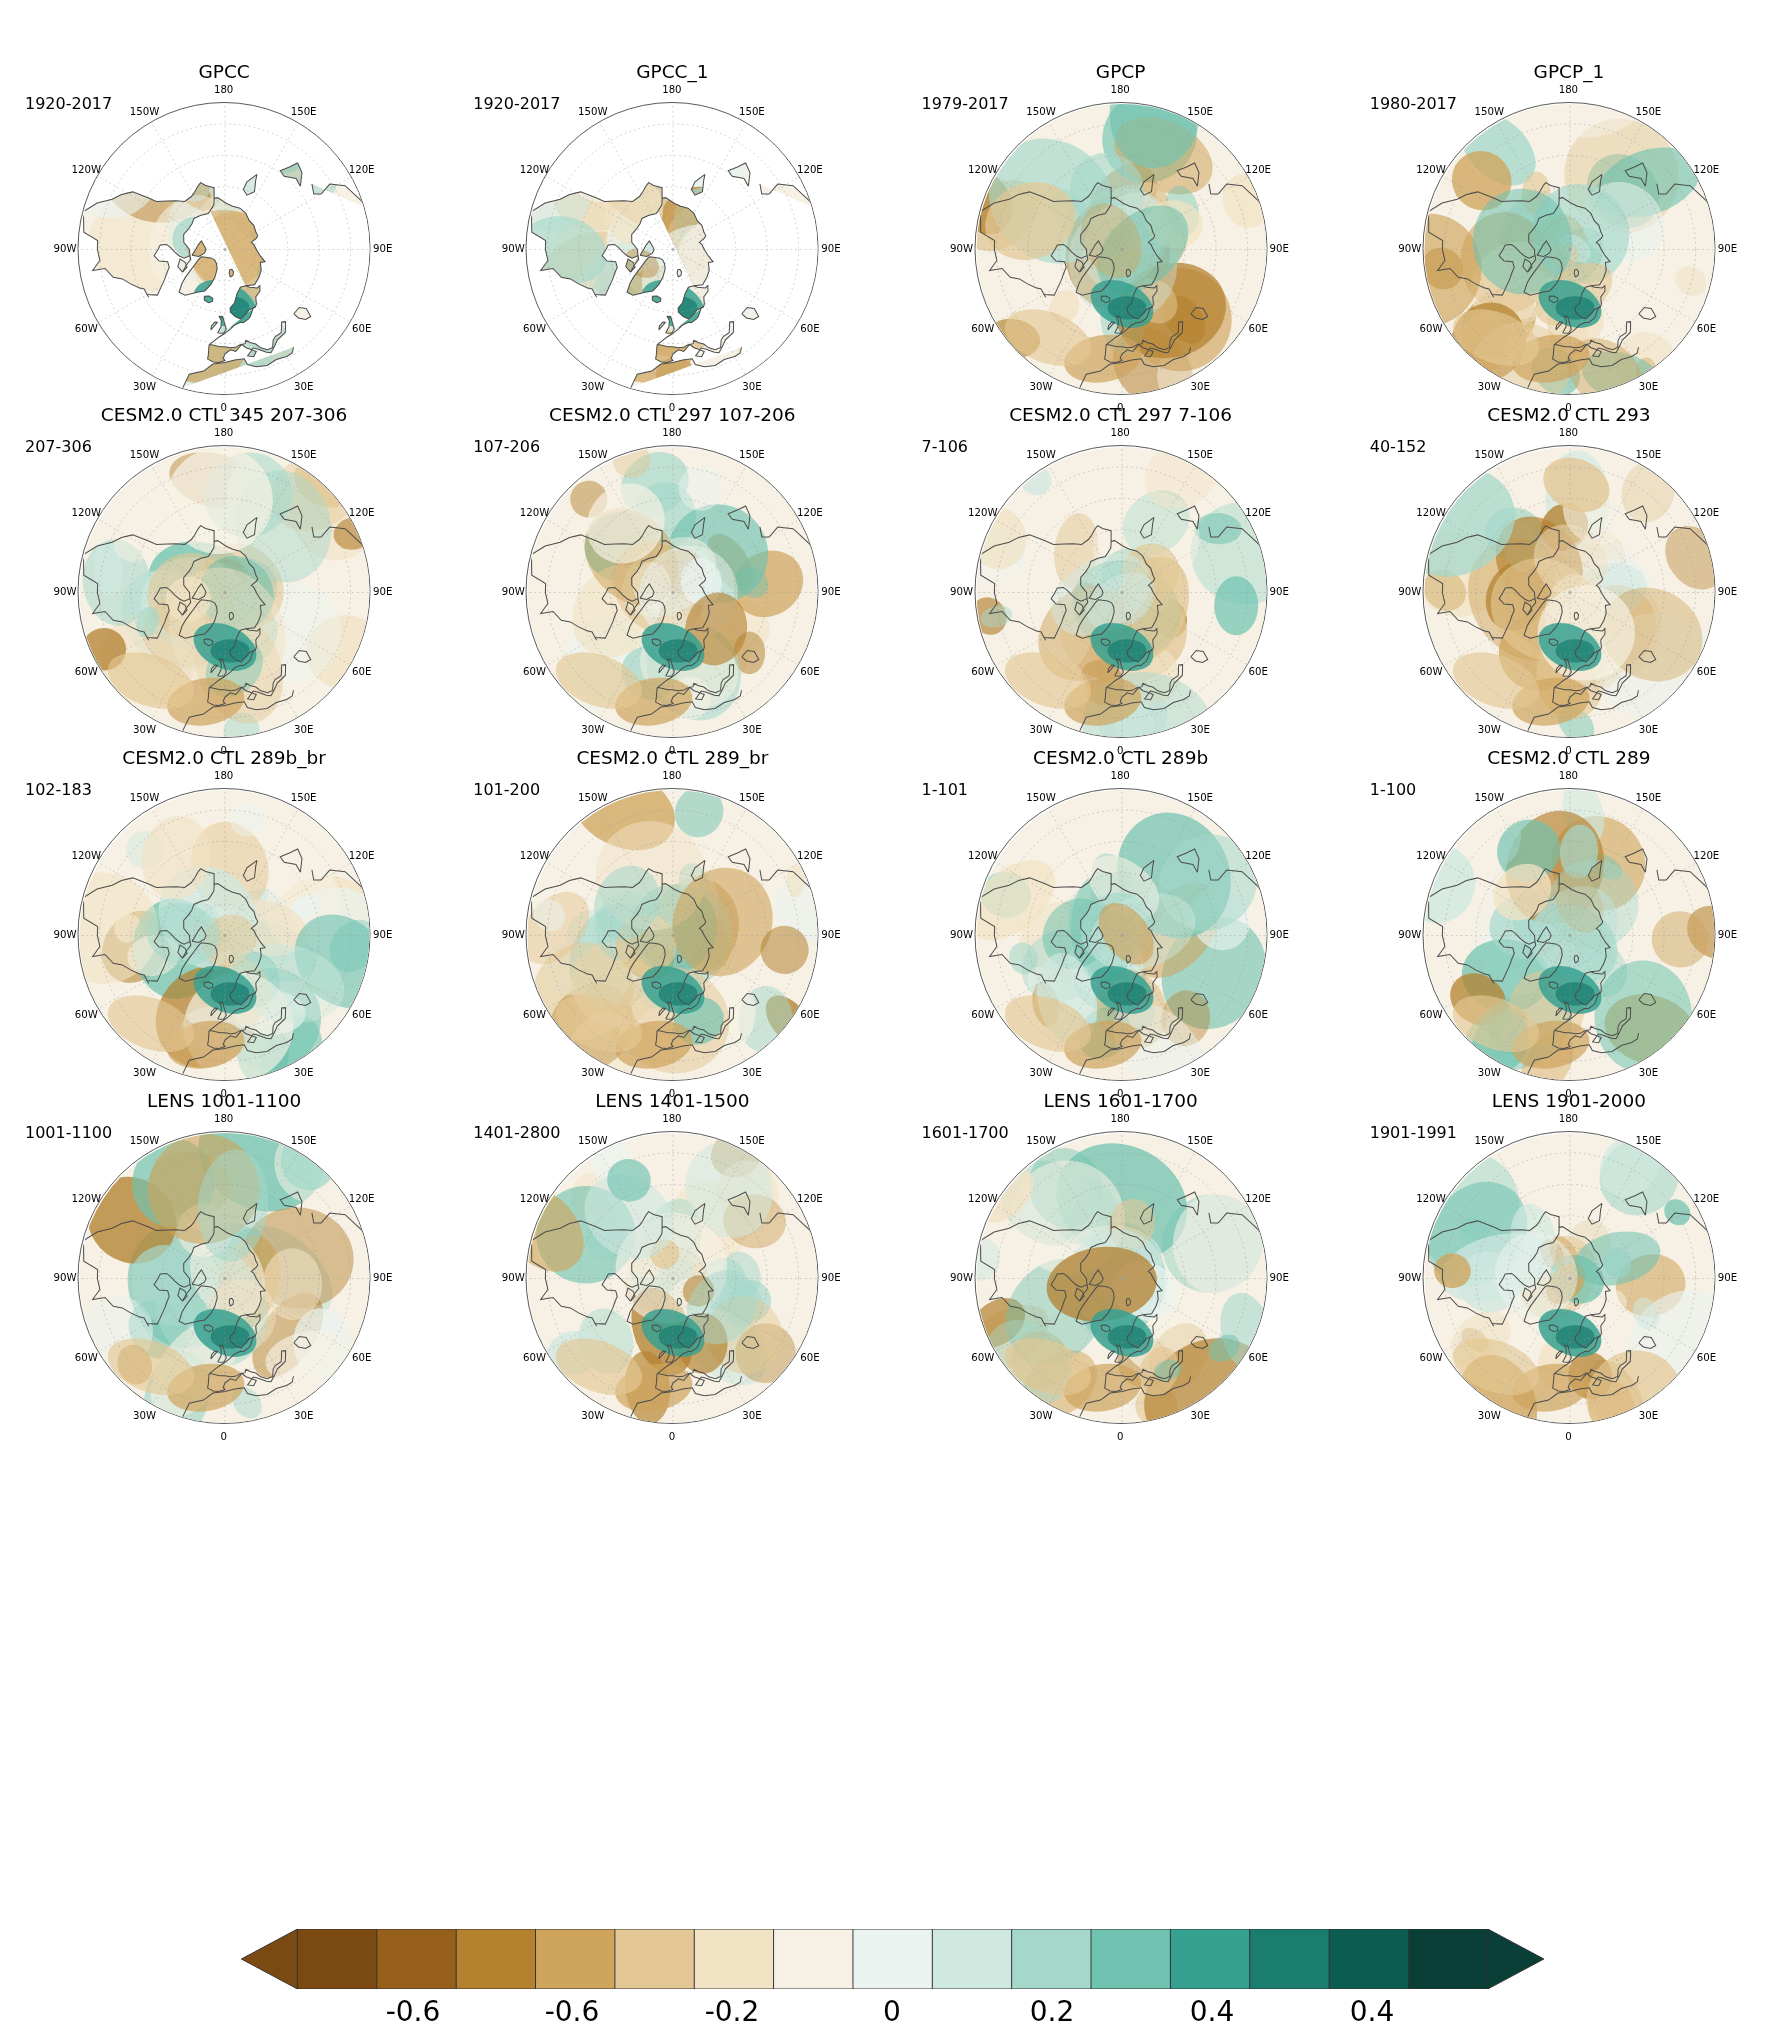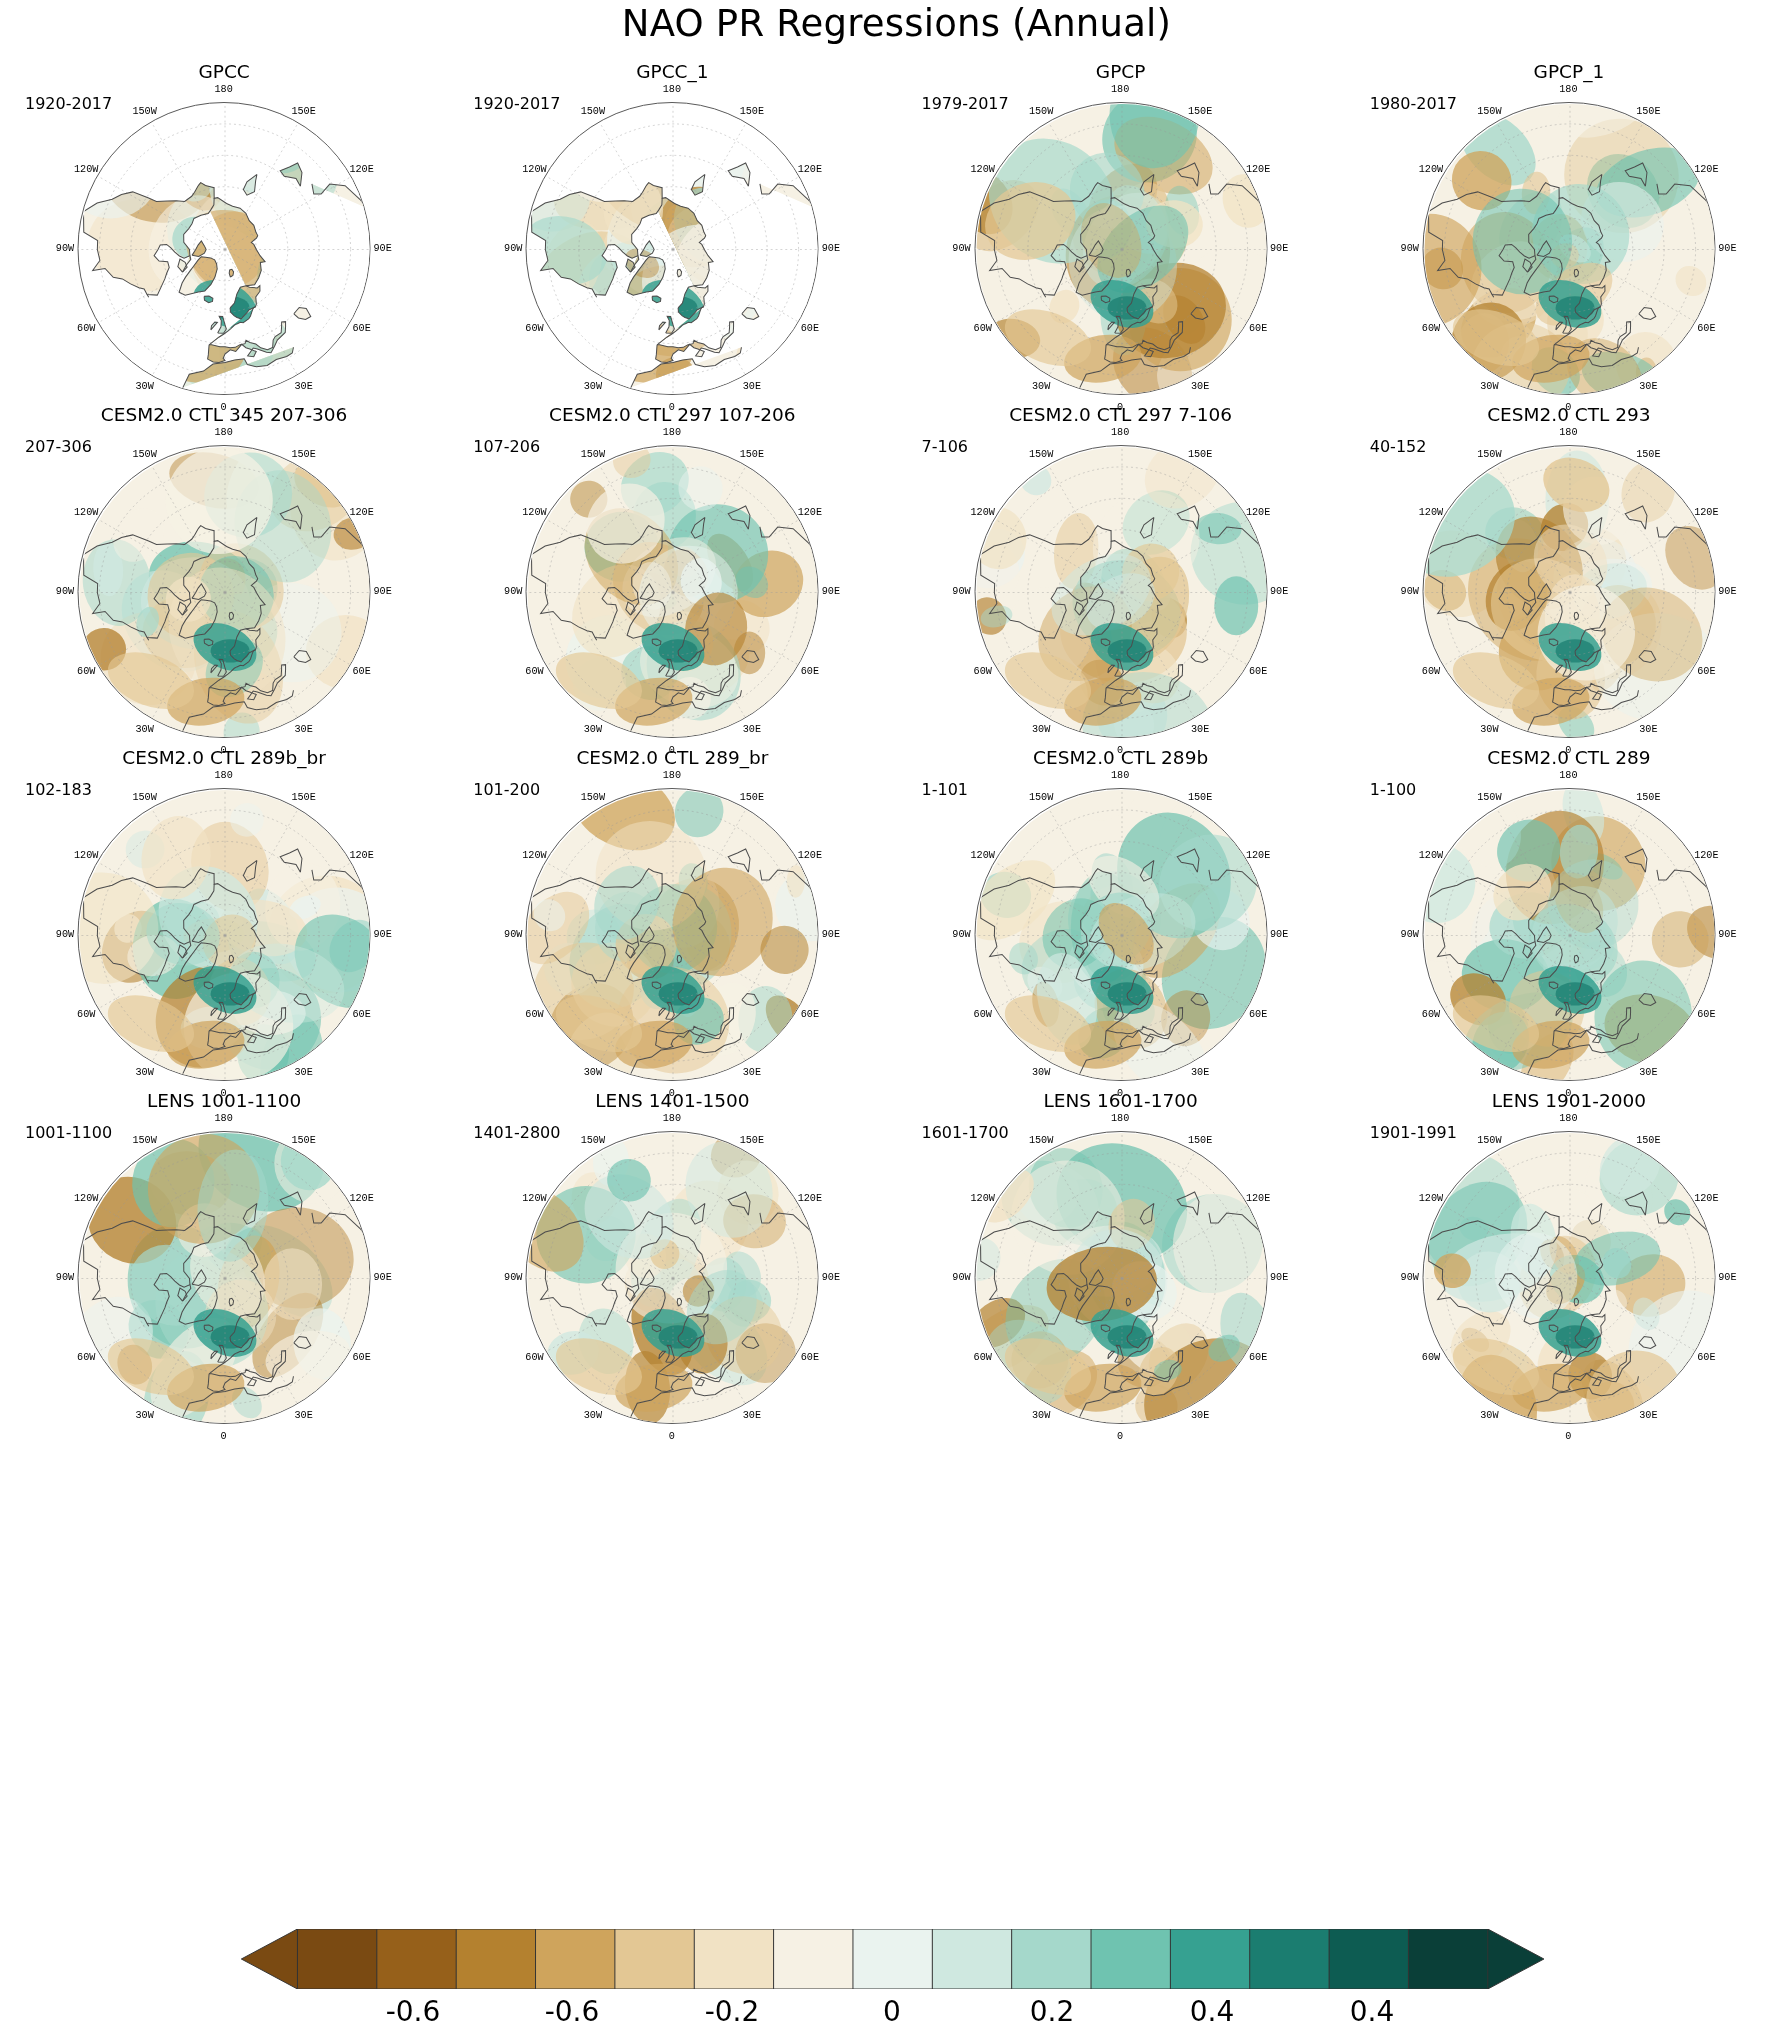--- a/index.html
+++ b/index.html
@@ -21,21 +21,21 @@
   .panel-title{
     position:absolute;top:3.9px;left:0;width:100%;text-align:center;
     font-size:18.5px;font-weight:400;
   }
   .panel-period{
     position:absolute;top:37px;left:25px;font-size:16px;
   }
 
   .globe-wrap{
     position:absolute;left:50%;top:45px;transform:translateX(-50%);
-    width:293px;height:293px;font-family:Liberation Mono, monospace;
+    width:293px;height:293px;
   }
   .globe{
     position:absolute;left:0;top:0;width:293px;height:293px;
     border-radius:50%;overflow:hidden;
     border:1.1px solid #5a5a5a;
     box-sizing:border-box;
     background:#ffffff;
   }
   .globe svg{display:block;}
 
@@ -54,21 +54,20 @@
   .cbar-labels span{
     position:absolute;top:0;transform:translateX(-50%);
     font-size:28px;
   }
 </style>
 </head>
 <body>
 
 <div class="page">
 
-  <div class="figure-title">NAO PR Regressions (Annual)</div>
 
   <div class="grid" id="grid">
       <div class="panel">
         <div class="panel-title">GPCC</div>
         <div class="panel-period">1920-2017</div>
         <div class="globe-wrap">
           <div class="globe">
             <svg width="293" height="293" viewBox="0 0 300 300">
               <defs>
                 <clipPath id="clip0">

